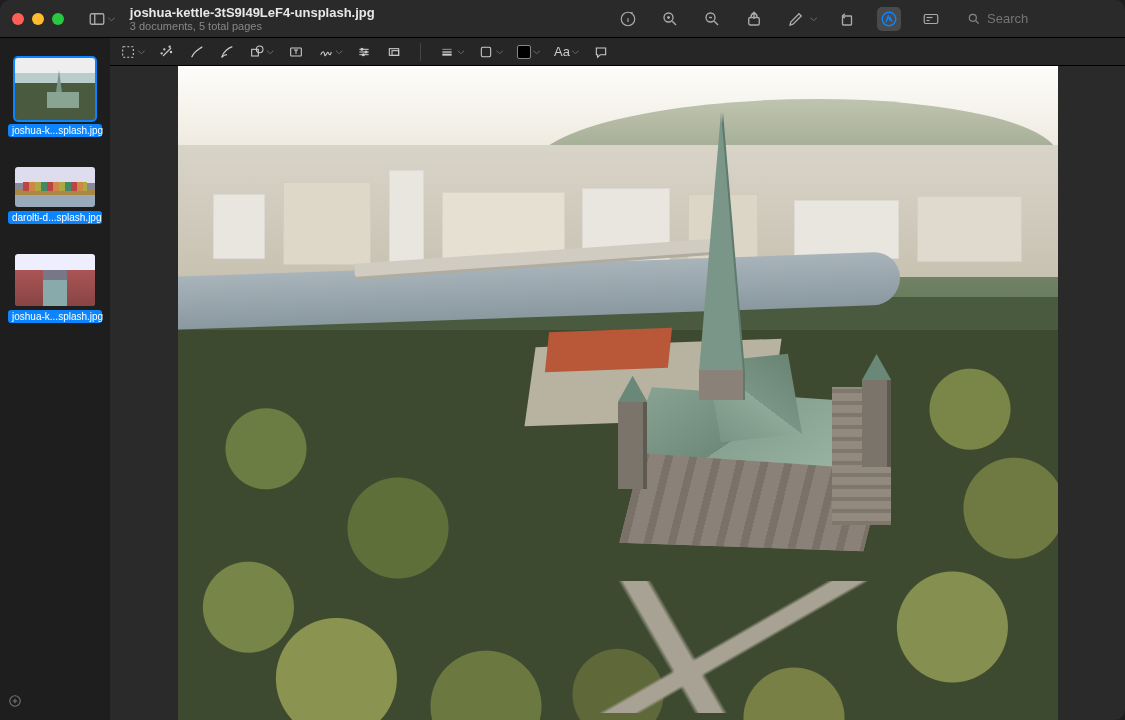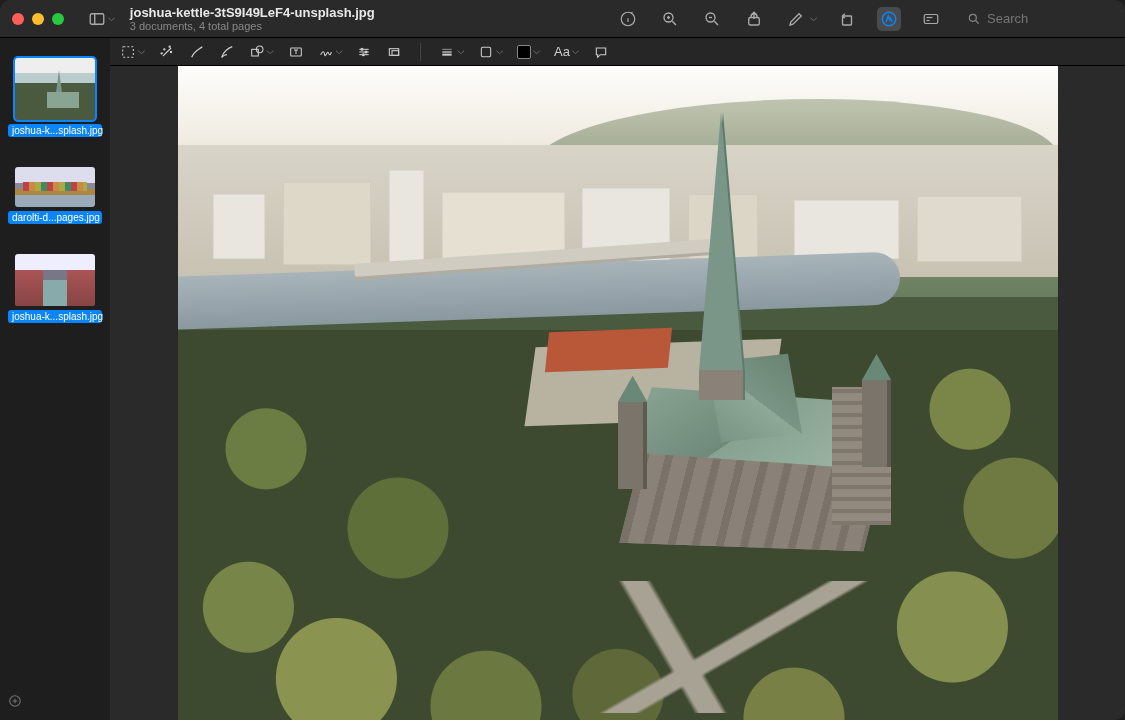--- a/index.html
+++ b/index.html
@@ -199,21 +199,21 @@
   </div>
   <div class="sidebar-toggle">
     <svg viewBox="0 0 24 24" width="18" height="18" fill="none" stroke="currentColor" stroke-width="1.8">
         <rect x="3" y="5" width="18" height="14" rx="2"></rect>
         <line x1="9" y1="5" x2="9" y2="19"></line>
       </svg>
     <span class="caret">⌵</span>
   </div>
   <div class="title-block">
     <div class="title-main">joshua-kettle-3tS9I49LeF4-unsplash.jpg</div>
-    <div class="title-sub">3 documents, 4 total pages</div>
+    <div class="title-sub">3 documents, 5 total pages</div>
   </div>
   <div class="titlebar-spacer"></div>
   <div class="toolbar-right">
     <div class="tool-btn">
       <svg viewBox="0 0 24 24" fill="none" stroke="currentColor" stroke-width="1.6">
           <circle cx="12" cy="12" r="9"></circle>
           <line x1="12" y1="8" x2="12" y2="8"></line>
           <line x1="12" y1="11" x2="12" y2="16"></line>
           <path d="M16 4l2-1"></path>
         </svg>
@@ -378,21 +378,21 @@
       <div style="position:absolute;left:50%;top:20%;width:0;height:0;border-left:4px solid transparent;border-right:4px solid transparent;border-bottom:30px solid #7a9688;"></div>
       <div style="position:absolute;left:40%;top:55%;width:40%;height:25%;background:#8aa494;"></div>
     </div>
     <div class="thumb-label">joshua-k...splash.jpg</div>
   </div>
   <div class="thumb">
     <div class="thumb-img" style="height:40px;">
       <div style="position:absolute;inset:0;background:linear-gradient(180deg,#dde 0 40%,#889 40% 55%,#a84 50% 70%,#9ab 70% 100%);"></div>
       <div style="position:absolute;left:10%;top:38%;width:80%;height:22%;background:repeating-linear-gradient(90deg,#b44 0 6px,#c84 6px 12px,#aa4 12px 18px,#486 18px 24px);"></div>
     </div>
-    <div class="thumb-label">darolti-d...pages.jpg</div>
+    <div class="thumb-label">darolti-d...splash.jpg</div>
   </div>
   <div class="thumb">
     <div class="thumb-img" style="height:52px;">
       <div style="position:absolute;inset:0;background:linear-gradient(180deg,#eef 0 30%,#778 30% 100%);"></div>
       <div style="position:absolute;left:0;top:30%;width:35%;height:70%;background:linear-gradient(180deg,#a55 0,#844 100%);"></div>
       <div style="position:absolute;right:0;top:30%;width:35%;height:70%;background:linear-gradient(180deg,#a55 0,#844 100%);"></div>
       <div style="position:absolute;left:35%;top:50%;width:30%;height:50%;background:#8aa;"></div>
     </div>
     <div class="thumb-label">joshua-k...splash.jpg</div>
   </div>

